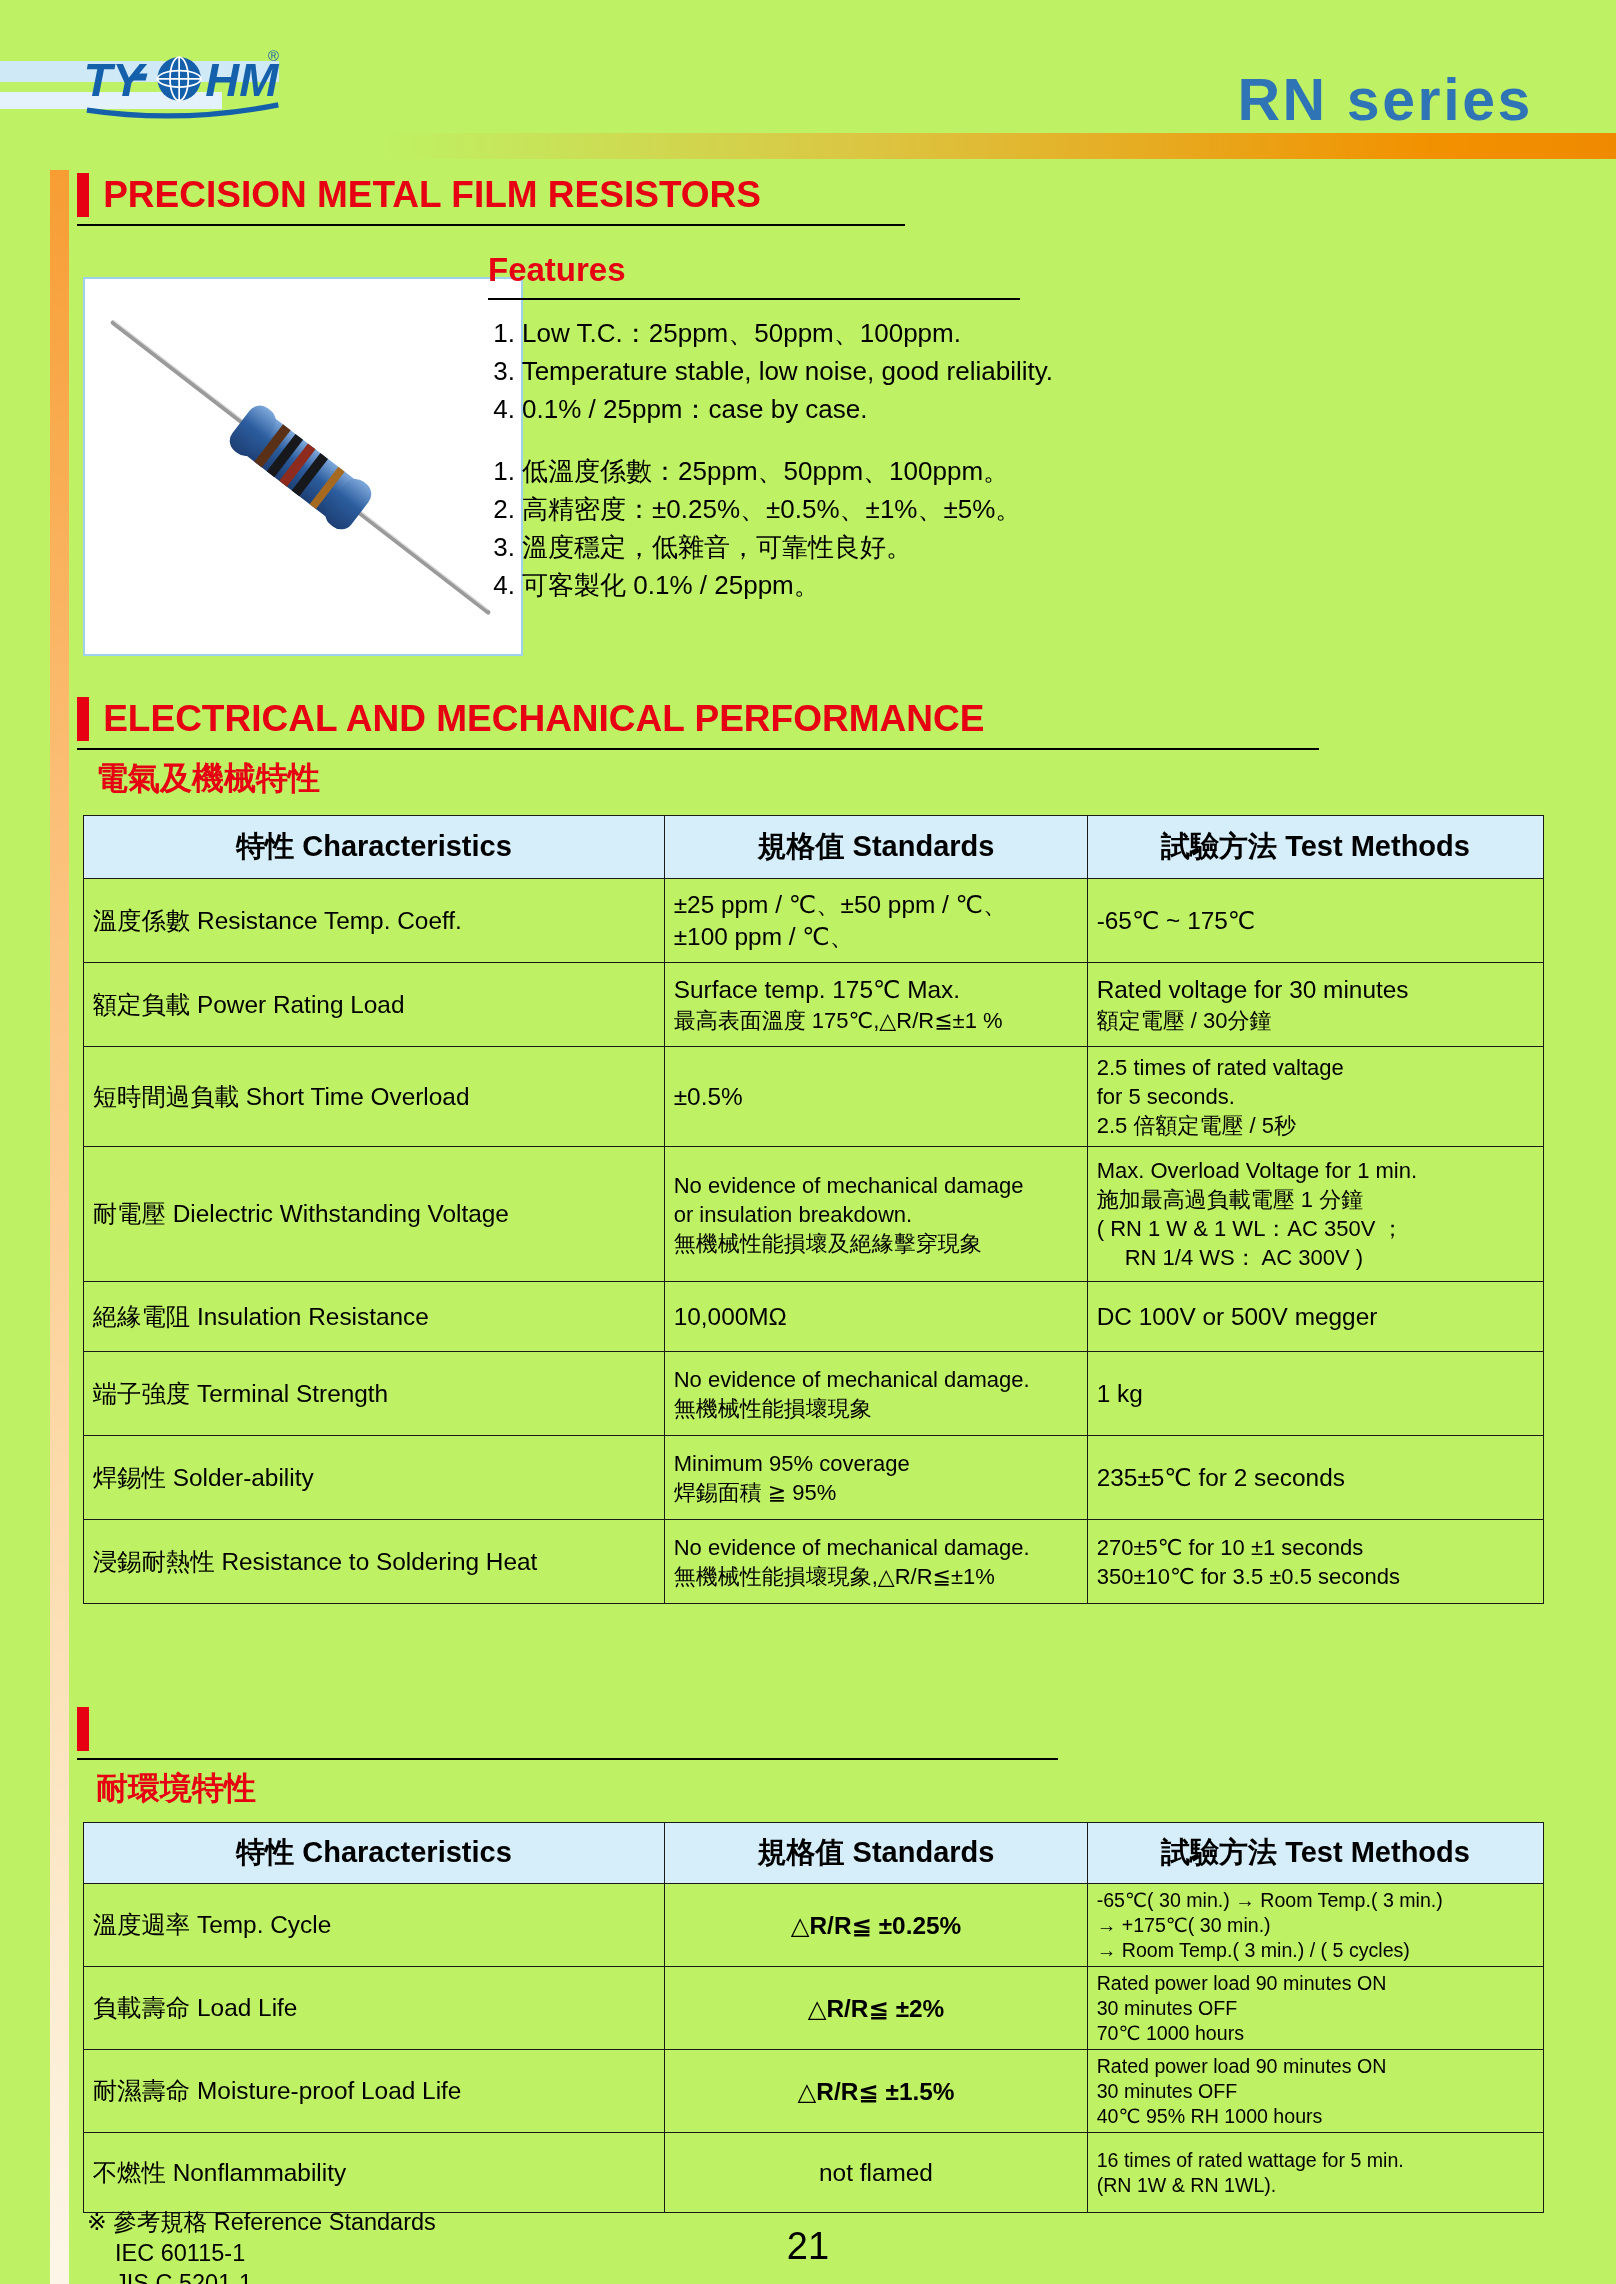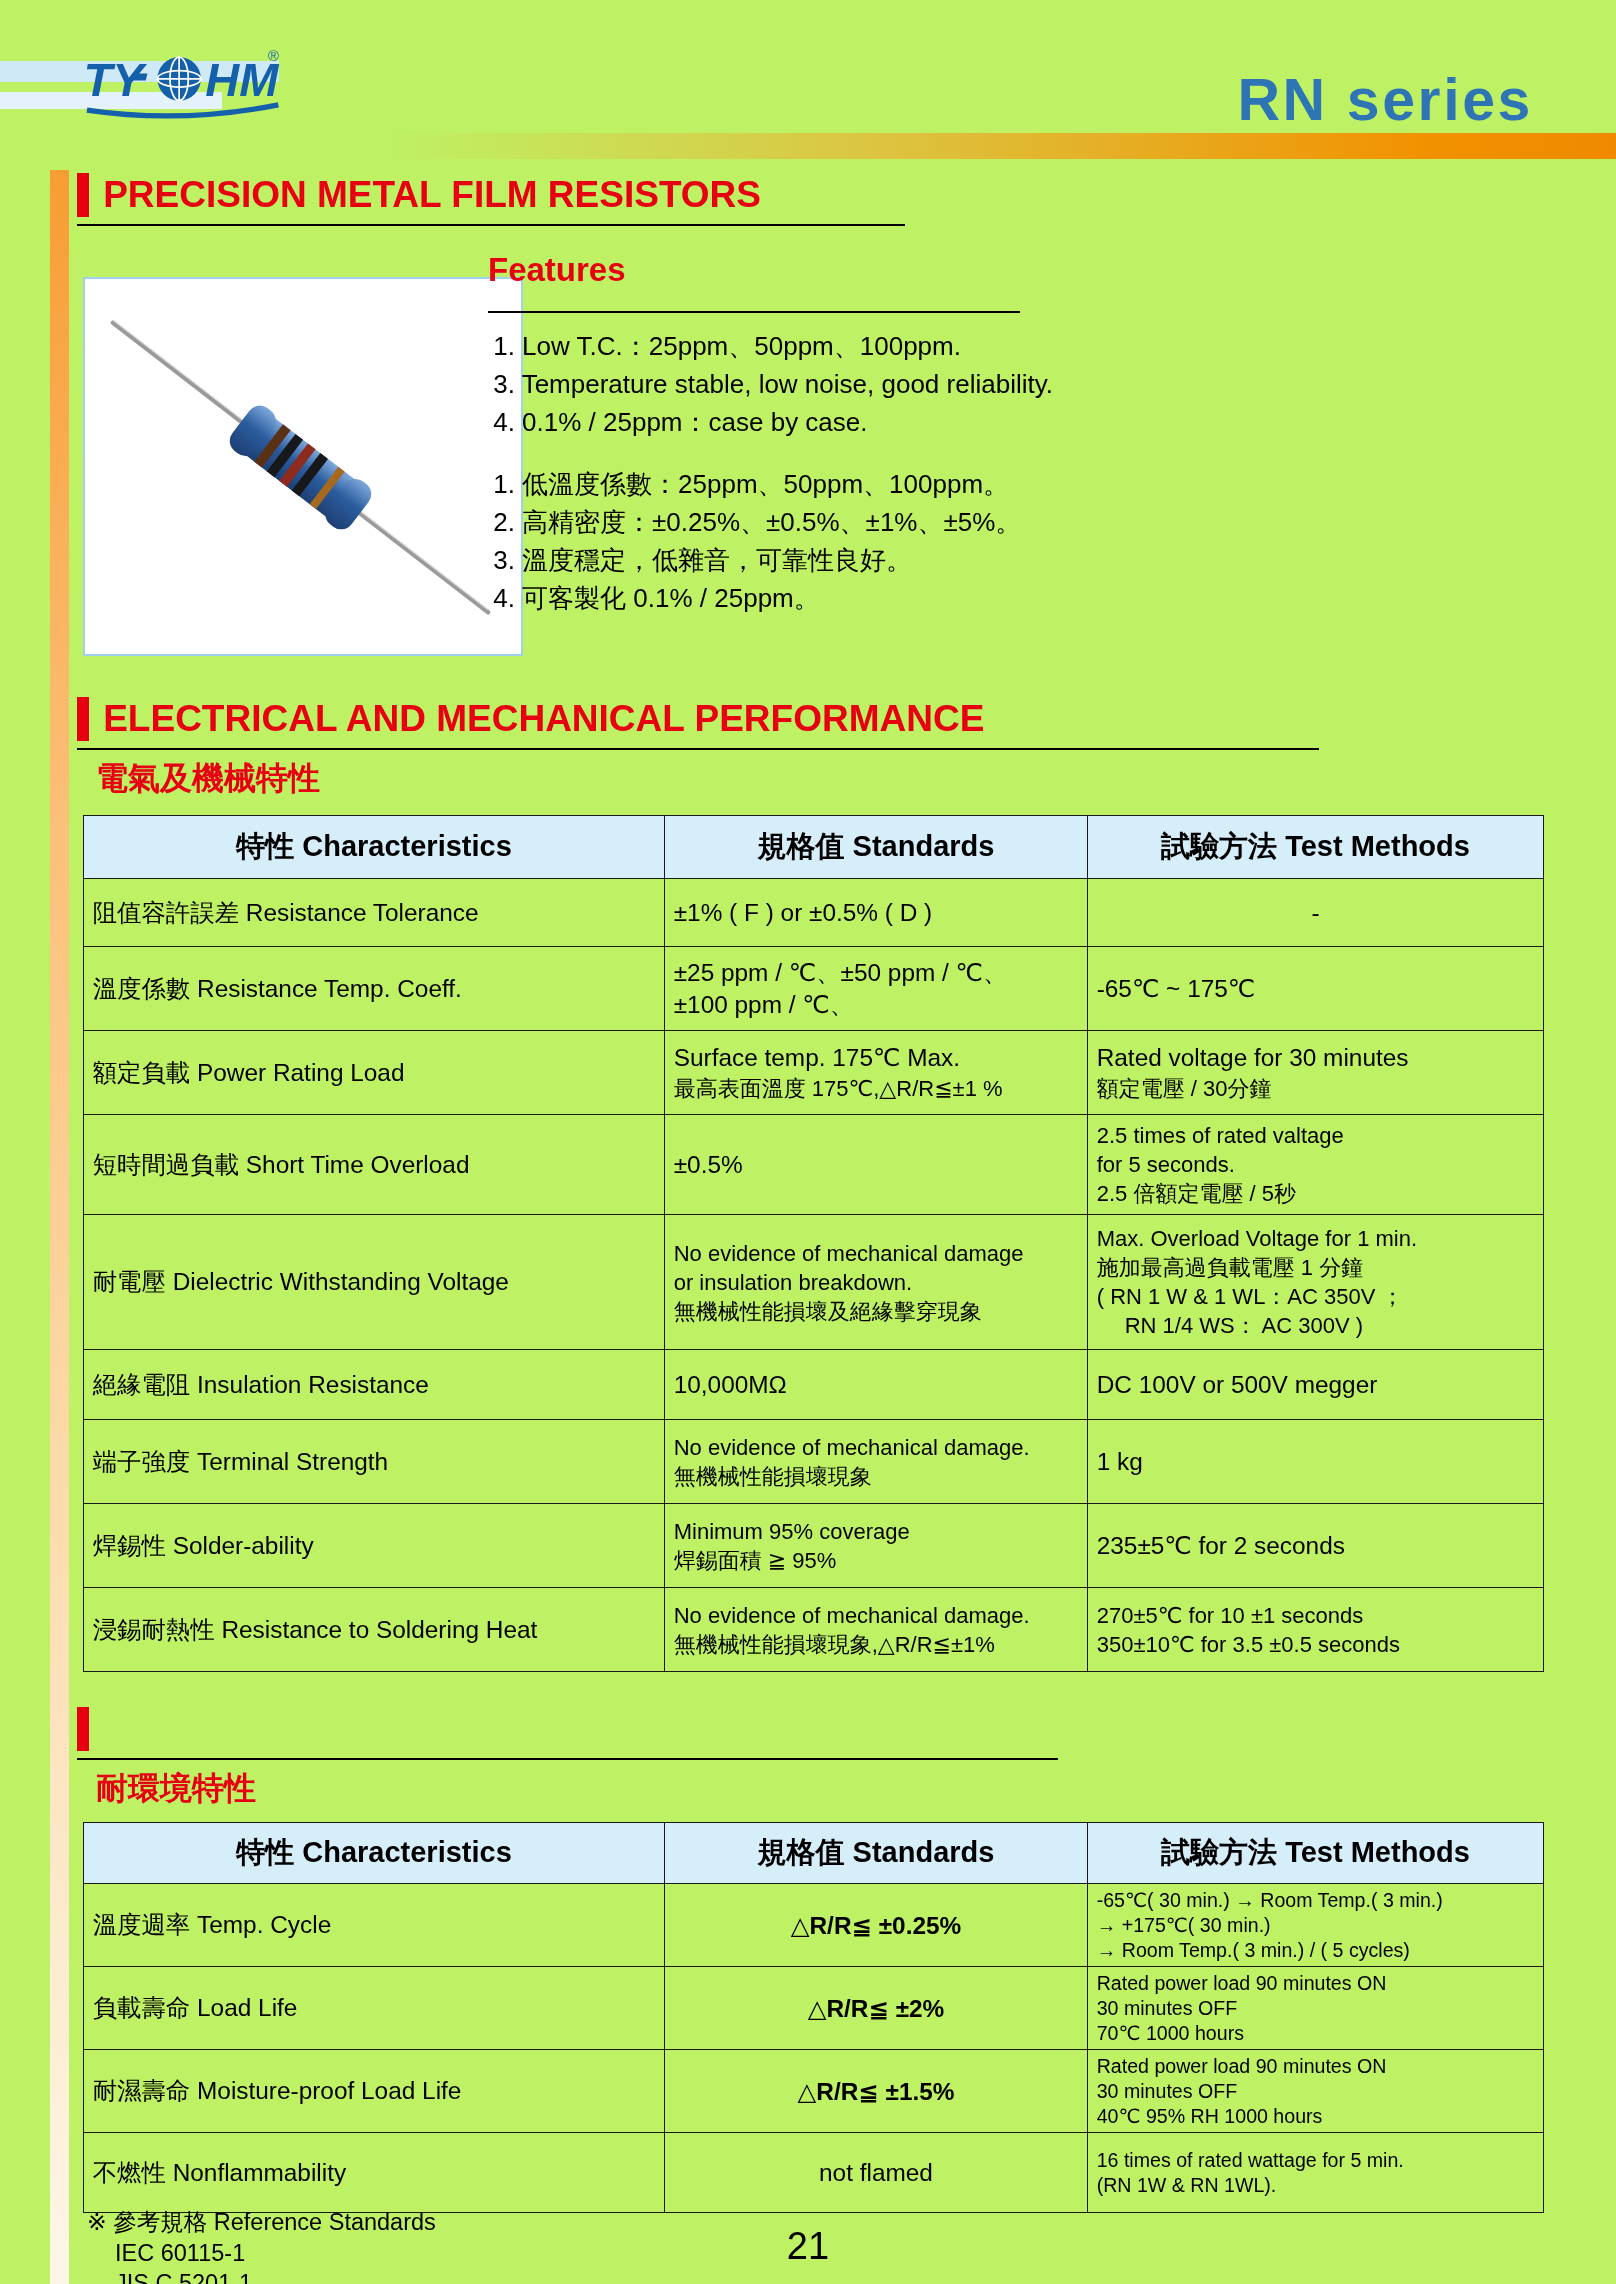--- a/index.html
+++ b/index.html
@@ -29,21 +29,21 @@
   .sec-title-row{display:flex;align-items:center;gap:14px;border-bottom:2.6px solid #000;padding-bottom:7px;}
   .red-bar{width:12.2px;height:44px;background:#e60012;flex:0 0 12.2px;}
   .sec-title{font-size:37px;font-weight:bold;color:#e60012;white-space:nowrap;}
   .sec-sub{font-size:32px;font-weight:bold;color:#e60012;margin-top:7px;padding-left:19px;}
   
   .photo-box{
     position:absolute;left:83px;top:277px;width:436px;height:375px;border:2.6px solid #9fd0ee;background:#fff;
   }
   
   .features{position:absolute;left:488px;top:251px;width:1055px;color:#000;}
-  .feat-head{border-bottom:2.6px solid #000;padding-bottom:22px;margin-bottom:14px;width:532px;}
+  .feat-head{border-bottom:2.6px solid #000;padding-bottom:9px;margin-bottom:14px;width:532px;}
   .feat-title{font-size:33px;font-weight:bold;color:#e60012;}
   .feat-list{list-style:none;margin:0 0 24.4px 0;padding:0 0 0 5.2px;font-size:26px;line-height:38px;color:#000;}
   
   .spec-table{position:absolute;left:83px;width:1460px;border-collapse:collapse;table-layout:fixed;color:#000;}
   .spec-table th,.spec-table td{border:1.7px solid #1a1a1a;vertical-align:middle;padding:3.5px 8.7px;}
   .spec-table th{background:#d5eef9;font-size:29px;font-weight:bold;text-align:center;}
   .spec-table td{font-size:24.4px;}
   .char-cell{font-size:27px;padding-left:23px;text-align:left;}
   .std-cell,.test-cell{text-align:left;padding-left:15.7px;}
   .center{text-align:center;padding-left:8.7px;}
@@ -151,27 +151,20 @@
         <col style="width:581px">
         <col style="width:423px">
         <col style="width:456px">
       </colgroup>
     <tbody>
     <tr class="rh-h">
       <th>特性  Characteristics</th>
       <th>規格值  Standards</th>
       <th>試驗方法  Test Methods</th>
     </tr>
-    <tr class="rh-a">
-      <td class="char-cell">阻值容許誤差  Resistance Tolerance</td>
-      <td class="std-cell">
-            <span class="ln">±1% ( F ) or ±0.5% ( D )</span>
-          </td>
-      <td class="test-cell center">-</td>
-    </tr>
     <tr class="rh-b">
       <td class="char-cell">溫度係數  Resistance Temp. Coeff.</td>
       <td class="std-cell">
         <span class="ln">±25 ppm / ℃、±50 ppm / ℃、</span>
         <span class="ln">±100 ppm / ℃、</span>
       </td>
       <td class="test-cell">
             <span class="ln">-65℃ ~ 175℃</span>
           </td>
     </tr>

